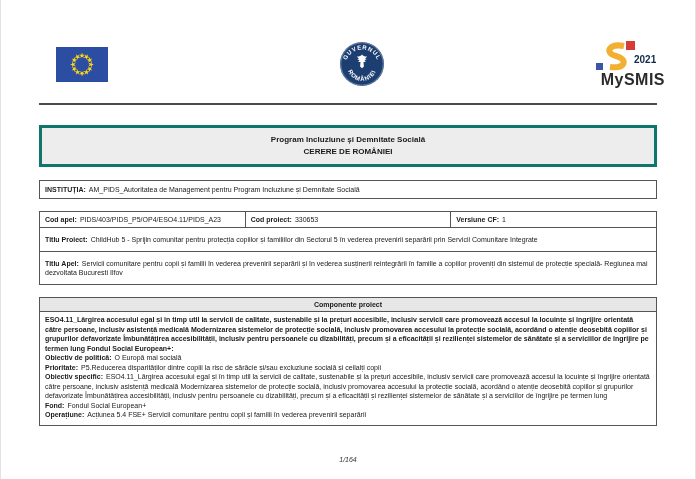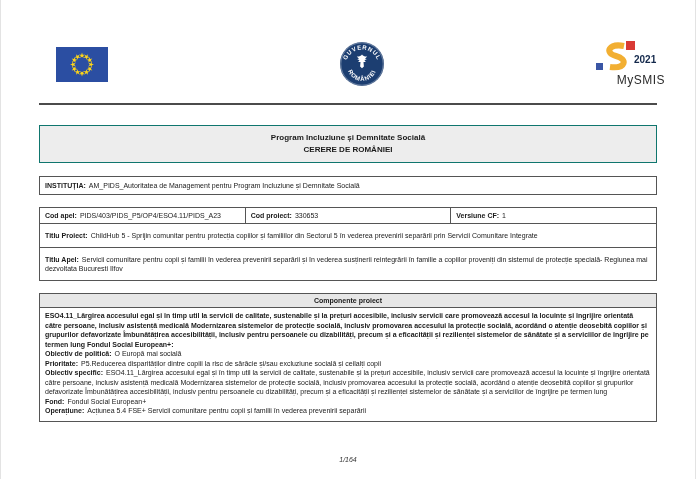--- a/index.html
+++ b/index.html
@@ -17,21 +17,21 @@
   }
   .logo-row{
     display:flex;align-items:center;justify-content:space-between;
     padding:38px 30px 0 55px;height:52px;box-sizing:content-box;
   }
   .rule{margin:13px 38px 0 38px;border-top:2px solid #4b4b4b;}
   .content{margin:0 38px;}
   .box{border:1px solid #555;box-sizing:border-box;}
   .title-box{
     margin-top:20px;background:#ededed;text-align:center;
-    padding:6px 16px;border:1px solid #0f766e;
+    padding:6px 16px;border:3px solid #0f766e;
   }
   .title-box div{font-weight:bold;font-size:8px;line-height:12px;}
   .inst-box{margin-top:13px;padding:4px 5px;font-size:7px;line-height:9px;}
   .lbl{font-weight:bold;margin-right:3px;}
   table.meta{
     width:100%;margin-top:12px;border-collapse:collapse;table-layout:fixed;
     font-size:7px;line-height:9px;
   }
   table.meta td{border:1px solid #555;padding:3px 5px;vertical-align:middle;}
   table.meta tr.tall td{padding:7px 5px;}
@@ -41,21 +41,21 @@
     font-weight:bold;font-size:7px;padding:2px 0;line-height:9px;
   }
   .comp-b{padding:3px 5px 5px 5px;font-size:7px;line-height:9.5px;}
   .comp-b p{margin:0;}
   .comp-b p.intro{font-weight:bold;}
   .footer{
     position:absolute;left:0;bottom:16px;width:100%;
     text-align:center;font-size:7px;font-style:italic;color:#333;
   }
   .mysmis{display:flex;flex-direction:column;align-items:flex-end;width:80px;}
-  .mysmis-name{font-weight:normal;font-size:12px;letter-spacing:0.5px;color:#2b2b2b;line-height:16px;margin-left:24px;}
+  .mysmis-name{font-weight:bold;font-size:16px;letter-spacing:0.5px;color:#2b2b2b;line-height:16px;margin-left:24px;}
   svg text{font-family:"Liberation Sans", sans-serif;}
 </style>
 </head>
 <body>
 
 <div class="page">
 
   <div class="logo-row">
 
     <svg width="52" height="35" viewBox="0 0 52 35" aria-hidden="true">

